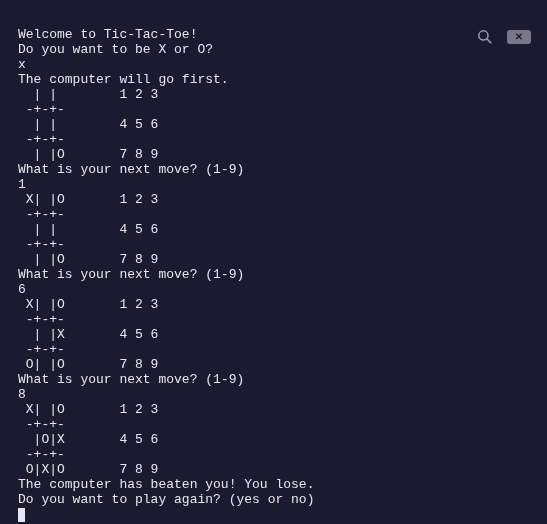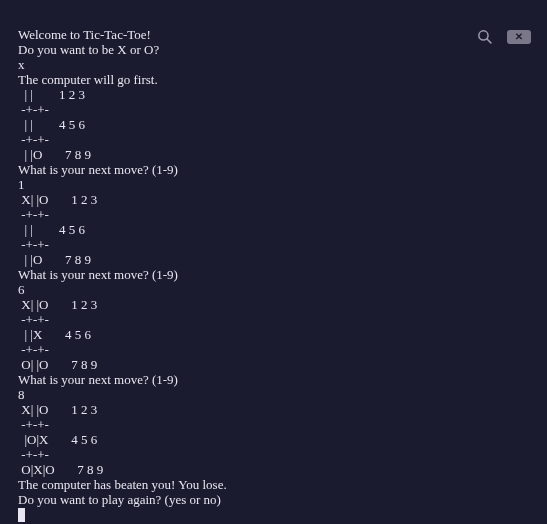--- a/index.html
+++ b/index.html
@@ -17,21 +17,21 @@
     width: 547px;
     height: 524px;
     padding: 14px 16px 10px 18px;
     position: relative;
     background: #1a1b2e;
   }
   .term-content {
     white-space: pre;
     font-size: 13px;
     line-height: 15px;
-    font-family: Liberation Serif, serif;
+    font-family: Liberation Mono, monospace;
   }
   .top-icons {
     position: absolute;
     top: 28px;
     right: 16px;
     display: flex;
     align-items: center;
     gap: 14px;
   }
   .icon-btn {

